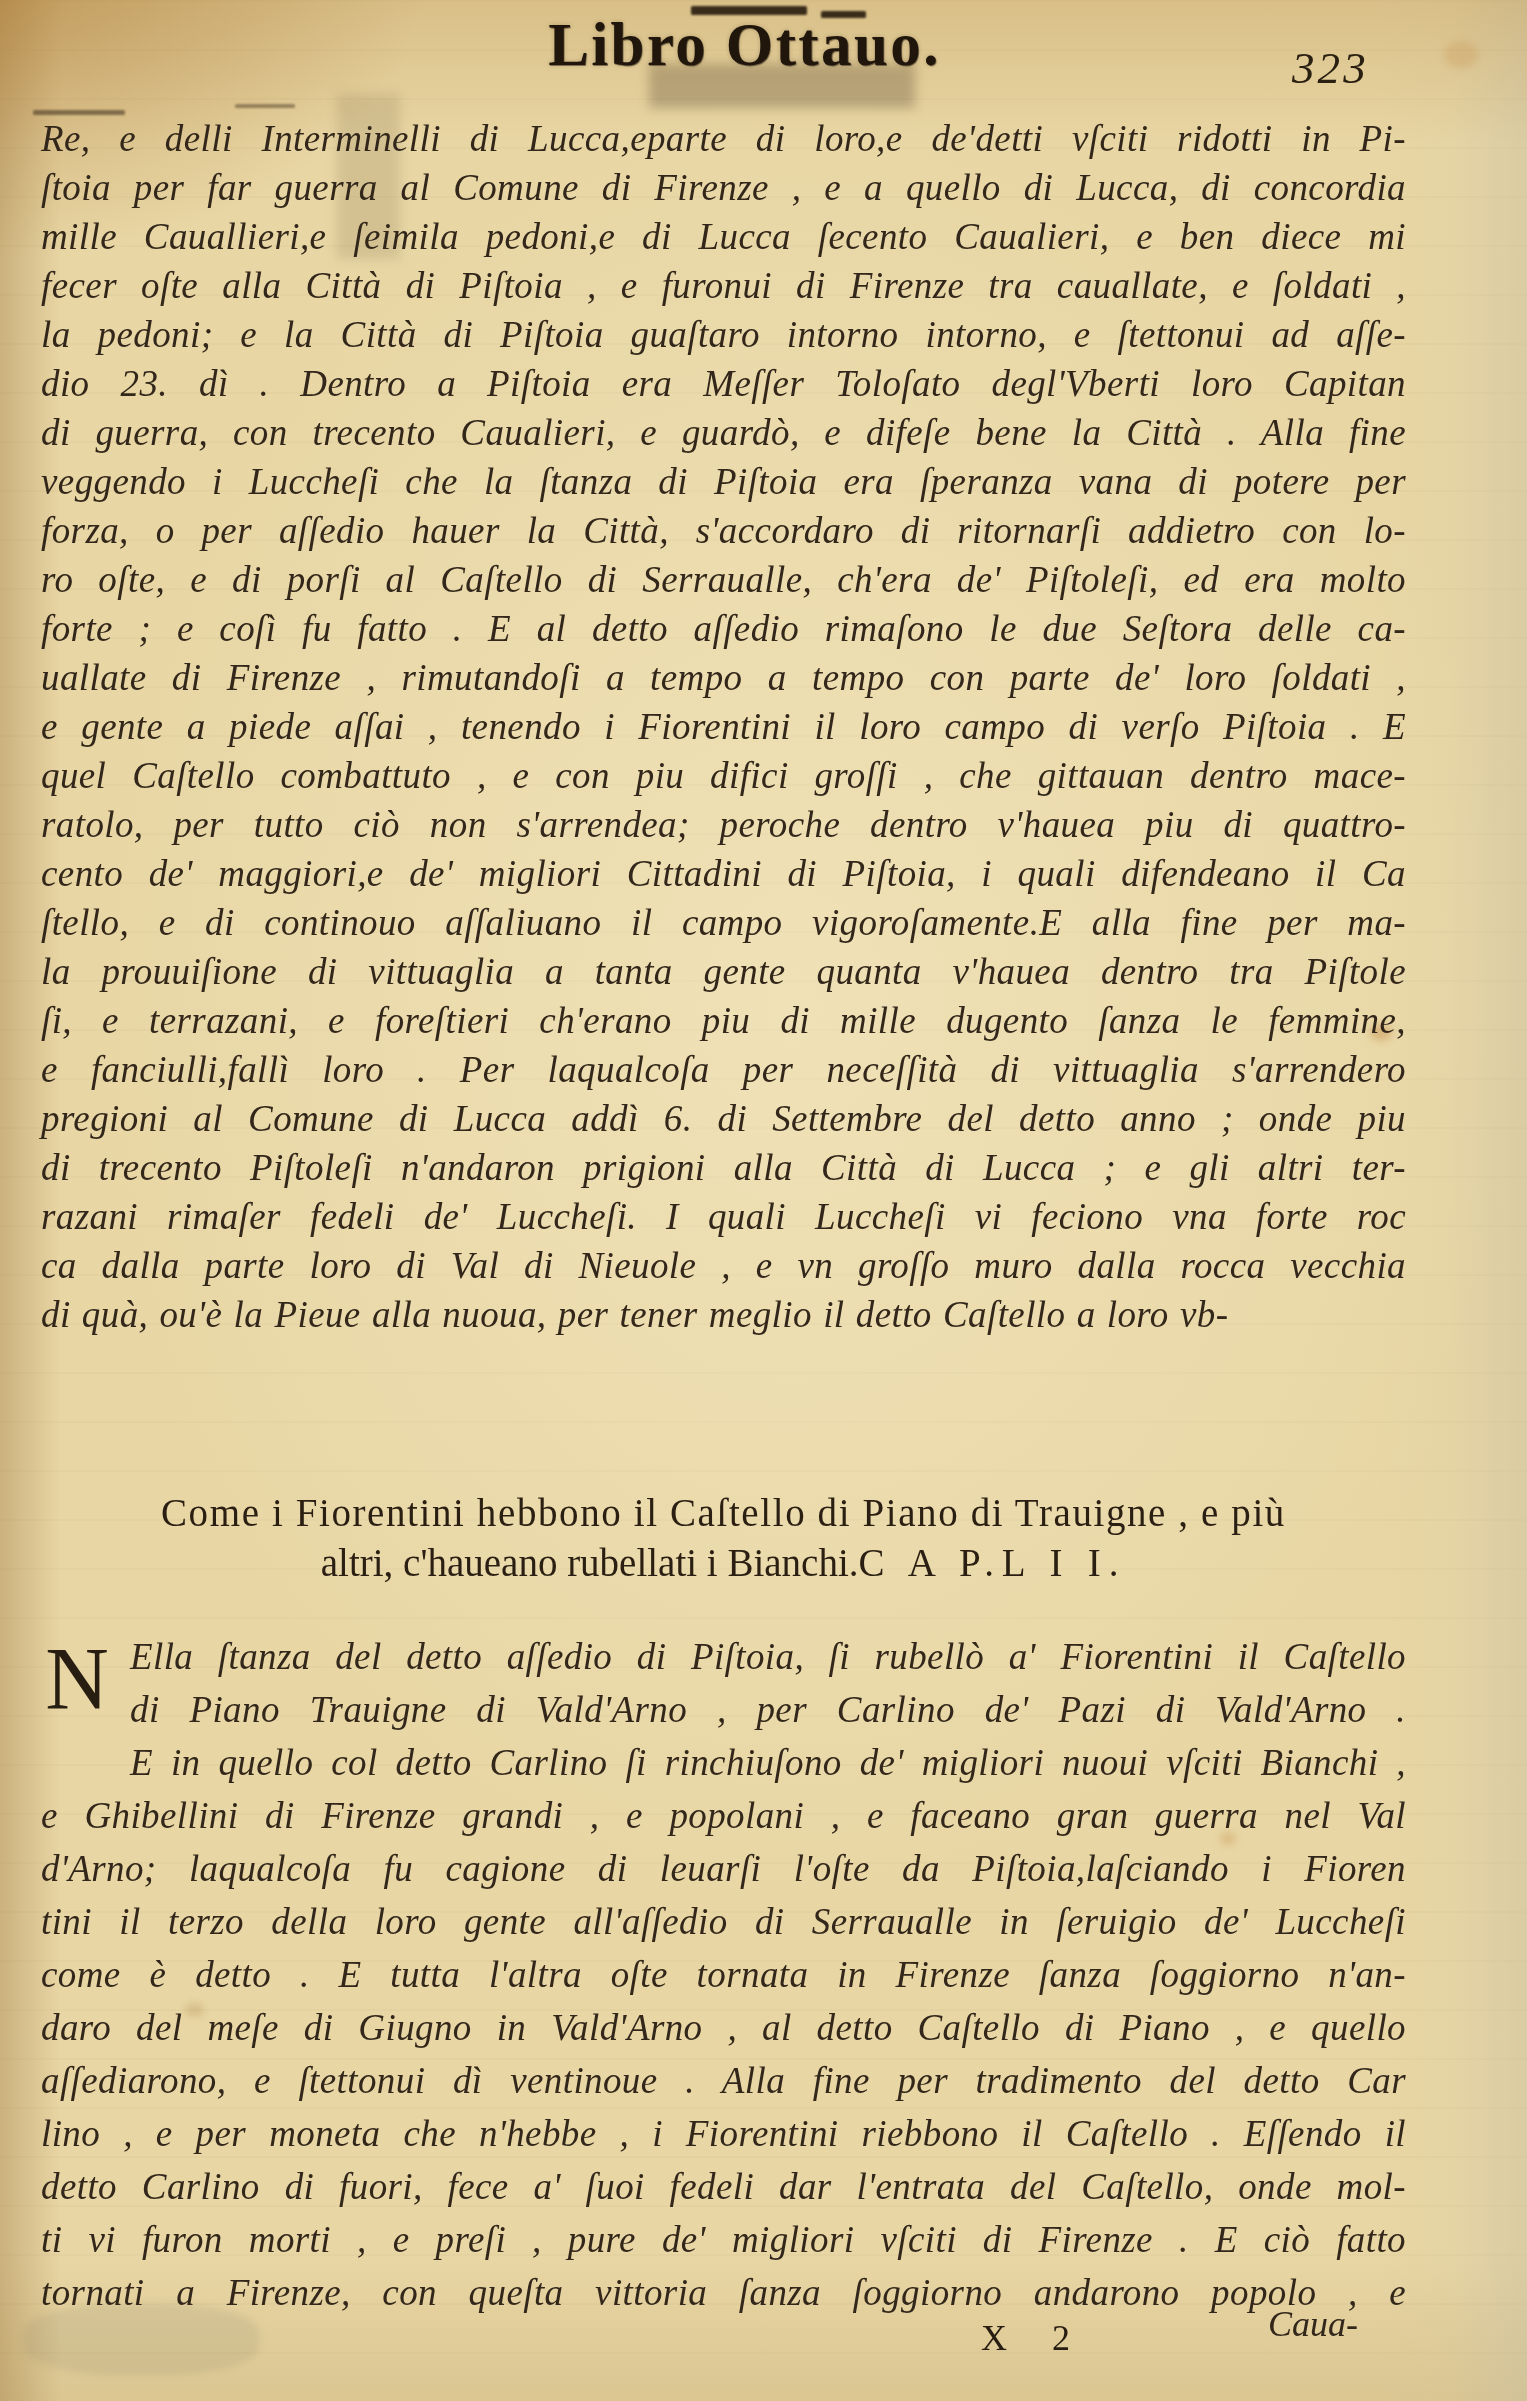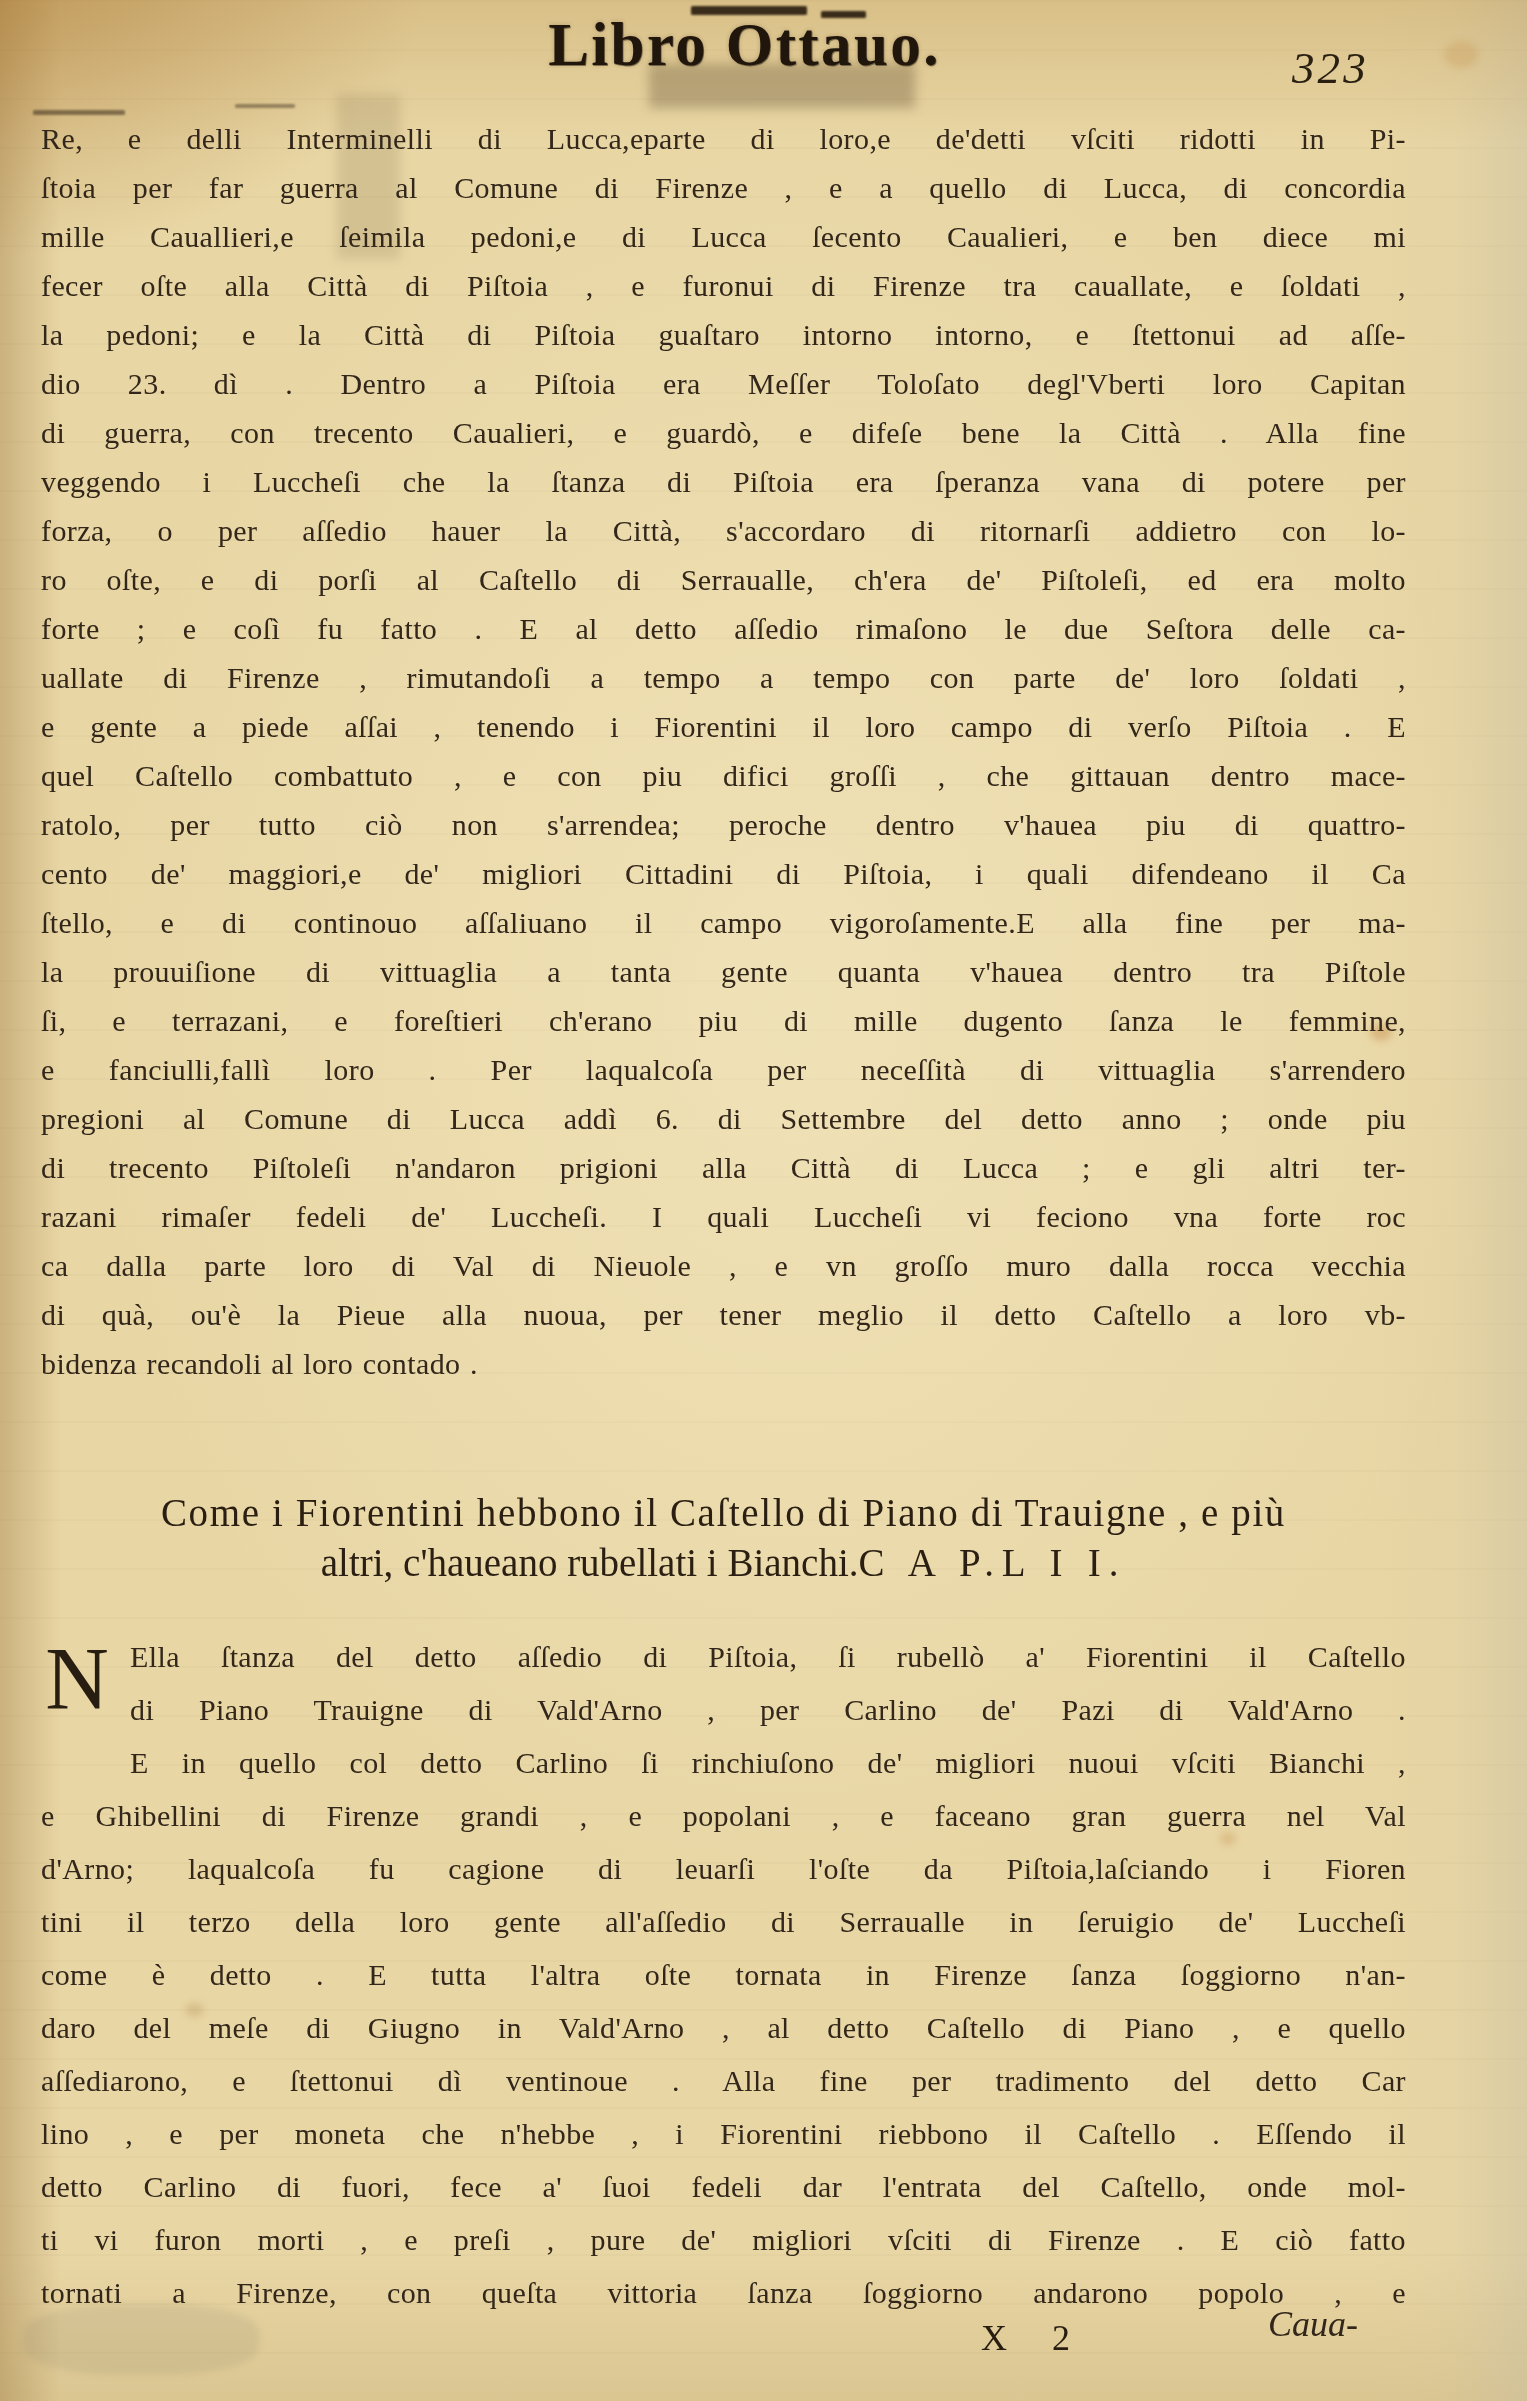--- a/index.html
+++ b/index.html
@@ -27,21 +27,21 @@
     font-size:61px;font-weight:bold;letter-spacing:2.4px;color:#20160c;
     text-shadow:0.8px 0.8px 0 rgba(32,22,12,.45), 0 0 4.7px rgba(60,40,20,.25);
   }
   .pagenum{
     position:absolute;top:42px;left:1292px;font-size:45px;font-style:italic;
     color:#2a2012;letter-spacing:3.1px;
   }
 
   .textblock{position:absolute;left:41px;width:1365px;}
   .tline{
-    font-size:30px;line-height:49px;height:49px;
+    font-style:italic;font-size:37px;line-height:49px;height:49px;
     text-align:justify;text-align-last:justify;white-space:normal;
     color:#32271a;letter-spacing:0.4px;word-spacing:1.6px;
   }
   .para2 .tline{line-height:53px;height:53px;}
   .para1 .tline:last-child{text-align-last:left;}
 
   .heading{position:absolute;left:41px;width:1365px;text-align:center;color:#2a1f12;}
   .heading-line1{font-size:39px;line-height:50px;letter-spacing:1.6px;font-family:Liberation Serif, serif;}
   .heading-line2{font-size:39px;line-height:50px;display:flex;justify-content:center;align-items:baseline;}
   .cap-label,.cap-num{letter-spacing:7.8px;}
@@ -93,21 +93,20 @@
       <div class="tline">cento de' maggiori,e de' migliori Cittadini di Piſtoia, i quali difendeano il Ca</div>
       <div class="tline">ſtello, e di continouo aſſaliuano il campo vigoroſamente.E alla fine per ma-</div>
       <div class="tline">la prouuiſione di vittuaglia a tanta gente quanta v'hauea dentro tra Piſtole</div>
       <div class="tline">ſi, e terrazani, e foreſtieri ch'erano piu di mille dugento ſanza le femmine,</div>
       <div class="tline">e fanciulli,fallì loro . Per laqualcoſa per neceſſità di vittuaglia s'arrendero</div>
       <div class="tline">pregioni al Comune di Lucca addì 6. di Settembre del detto anno ; onde piu</div>
       <div class="tline">di trecento Piſtoleſi n'andaron prigioni alla Città di Lucca ; e gli altri ter-</div>
       <div class="tline">razani rimaſer fedeli de' Luccheſi. I quali Luccheſi vi feciono vna forte roc</div>
       <div class="tline">ca dalla parte loro di Val di Nieuole , e vn groſſo muro dalla rocca vecchia</div>
       <div class="tline">di quà, ou'è la Pieue alla nuoua, per tener meglio il detto Caſtello a loro vb-</div>
-      <div class="tline">bidenza recandoli al loro contado .</div>
     </div>
 
   <div class="heading" style="top:1488px;">
     <div class="heading-line1">Come i Fiorentini hebbono il Caſtello di Piano di Trauigne , e più</div>
     <div class="heading-line2">
       <span>altri, c'haueano rubellati i Bianchi.</span>
       <span class="cap-label">C A P.</span>
       <span class="cap-num">L I I.</span>
     </div>
   </div>

